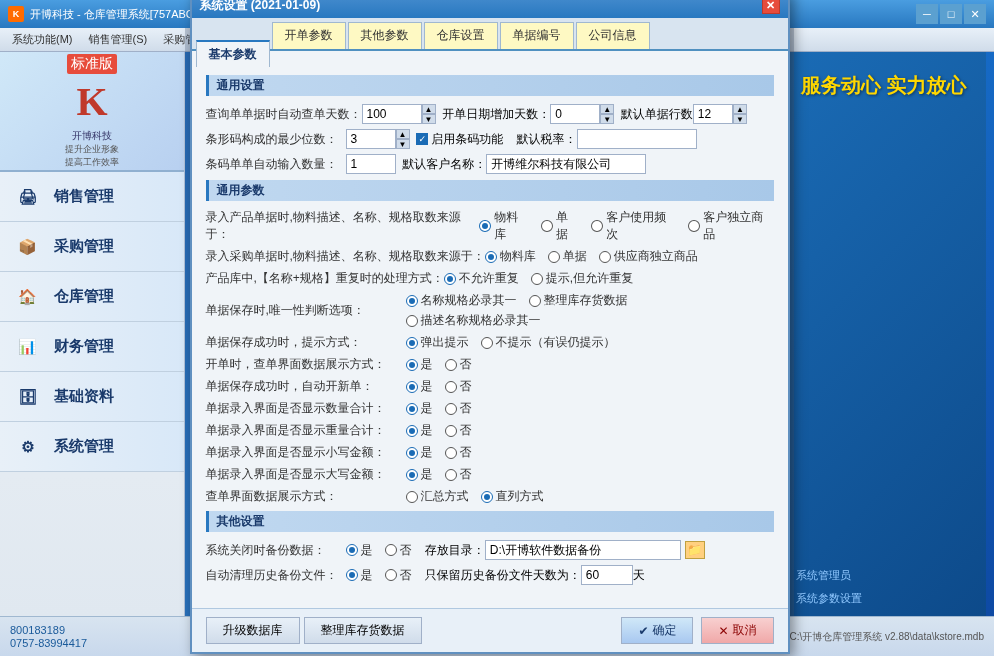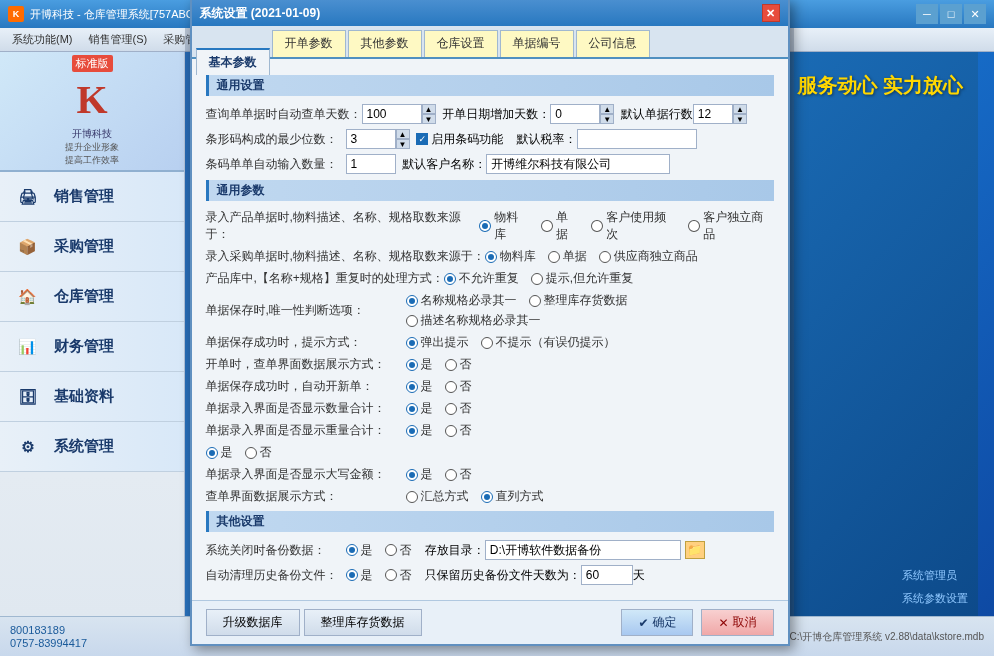--- a/index.html
+++ b/index.html
@@ -36,21 +36,21 @@
     .sidebar {
       position: absolute; top: 52px; left: 0; width: 185px; bottom: 40px;
       background: linear-gradient(to bottom, #f0f4f8, #e0e8f0);
       border-right: 1px solid #b0c0d8;
     }
     .sidebar-logo {
       background: linear-gradient(135deg, #d0e8f8, #b8d0f0);
       padding: 10px; height: 120px; display: flex; flex-direction: column; align-items: center; justify-content: center;
       border-bottom: 2px solid #90b0d0;
     }
-    .logo-badge { background: #e74c3c; color: white; font-size: 11px; padding: 1px 4px; border-radius: 2px; margin-bottom: 4px; }
+    .logo-badge { background: #e74c3c; color: white; font-size: 14px; padding: 1px 4px; border-radius: 2px; margin-bottom: 4px; }
     .logo-k { font-size: 40px; font-weight: bold; color: #c0392b; font-family: serif; }
     .logo-tagline { font-size: 9px; color: #555; text-align: right; line-height: 1.4; }
 
     .nav-item {
       display: flex; align-items: center; padding: 0 12px; height: 50px;
       cursor: pointer; border-bottom: 1px solid #c0d0e0;
       background: linear-gradient(to right, #e8f0f8, #d8e8f8);
       color: #1a3a6b; font-size: 15px; font-weight: bold;
     }
     .nav-icon { width: 32px; height: 32px; margin-right: 10px; display: flex; align-items: center; justify-content: center; }
@@ -63,23 +63,23 @@
       display: flex; align-items: center; justify-content: space-between;
       padding: 0 10px; font-size: 11px; color: #333;
     }
     .bottom-left { display: flex; flex-direction: column; gap: 1px; }
     .bottom-phone { color: #1a5a9a; }
     .bottom-center { color: #333; }
     .bottom-right { color: #555; font-size: 10px; }
 
     
     .right-panel {
-      position: absolute; top: 52px; right: 16px; width: 200px; bottom: 40px;
+      position: absolute; top: 52px; right: 8px; width: 200px; bottom: 40px;
       background: linear-gradient(135deg, #1a6bb5, #0d4a8a);
-      display: flex; flex-direction: column; align-items: flex-end;
+      display: flex; flex-direction: column;
     }
     .right-slogan {
       padding: 20px 15px; color: #ffd700; font-size: 20px; font-weight: bold;
       text-shadow: 1px 1px 3px rgba(0,0,0,0.5);
     }
     .right-links {
       margin-top: auto; padding: 10px; display: flex; gap: 8px; flex-direction: column;
     }
     .right-link { color: #90c8ff; font-size: 11px; cursor: pointer; }
 
@@ -121,21 +121,21 @@
       border: 1px solid #a0b8d0; border-bottom: none;
       background: #fef9c3; color: #333; margin-right: 2px;
     }
     .tab.active {
       background: #f0f4f8; color: #1a3a6b; font-weight: bold;
       border-top: 2px solid #2878c0; position: relative; top: 18px;
     }
 
     
     .dialog-content {
-      padding: 10px 14px; flex: 1; overflow-y: auto;
+      padding: 18px 14px; flex: 1; overflow-y: auto;
     }
 
     .section-title {
       background: linear-gradient(to right, #c0d8f0, #a8c8e8);
       border-left: 3px solid #2878c0;
       padding: 2px 8px; font-weight: bold; color: #1a3a6b;
       margin-bottom: 8px; margin-top: 6px; font-size: 12px;
     }
 
     .form-row {
@@ -343,21 +343,21 @@
         &nbsp;&nbsp;&nbsp;&nbsp;
         <span>默认税率：</span>
         <input class="form-input form-input-wide" value="" style="">
       </div>
 
       <div class="form-row">
         <span class="form-label">条码单单自动输入数量：</span>
         <input class="form-input" style="width: 50px;" value="1">
         &nbsp;&nbsp;
         <span>默认客户名称：</span>
-        <input class="form-input" style="width: 184px; font-family: Liberation Mono, monospace;" value="开博维尔科技有限公司">
+        <input class="form-input" style="width: 160px; font-family: Liberation Mono, monospace;" value="开博维尔科技有限公司">
       </div>
 
       <div class="section-title">通用参数</div>
 
       <div class="form-row">
         <span class="form-label-wide">录入产品单据时,物料描述、名称、规格取数来源于：</span>
         <div class="radio-group">
           <div class="radio-item">
             <div class="radio-circle checked"></div>
             <span class="radio-label">物料库</span>
@@ -493,20 +493,21 @@
             <span class="radio-label">是</span>
           </div>
           <div class="radio-item">
             <div class="radio-circle"></div>
             <span class="radio-label">否</span>
           </div>
         </div>
       </div>
 
       <div class="form-row">
+        <span class="form-label-wide">单据录入界面是否显示小写金额：</span>
         <div class="radio-group">
           <div class="radio-item">
             <div class="radio-circle checked"></div>
             <span class="radio-label">是</span>
           </div>
           <div class="radio-item">
             <div class="radio-circle"></div>
             <span class="radio-label">否</span>
           </div>
         </div>

